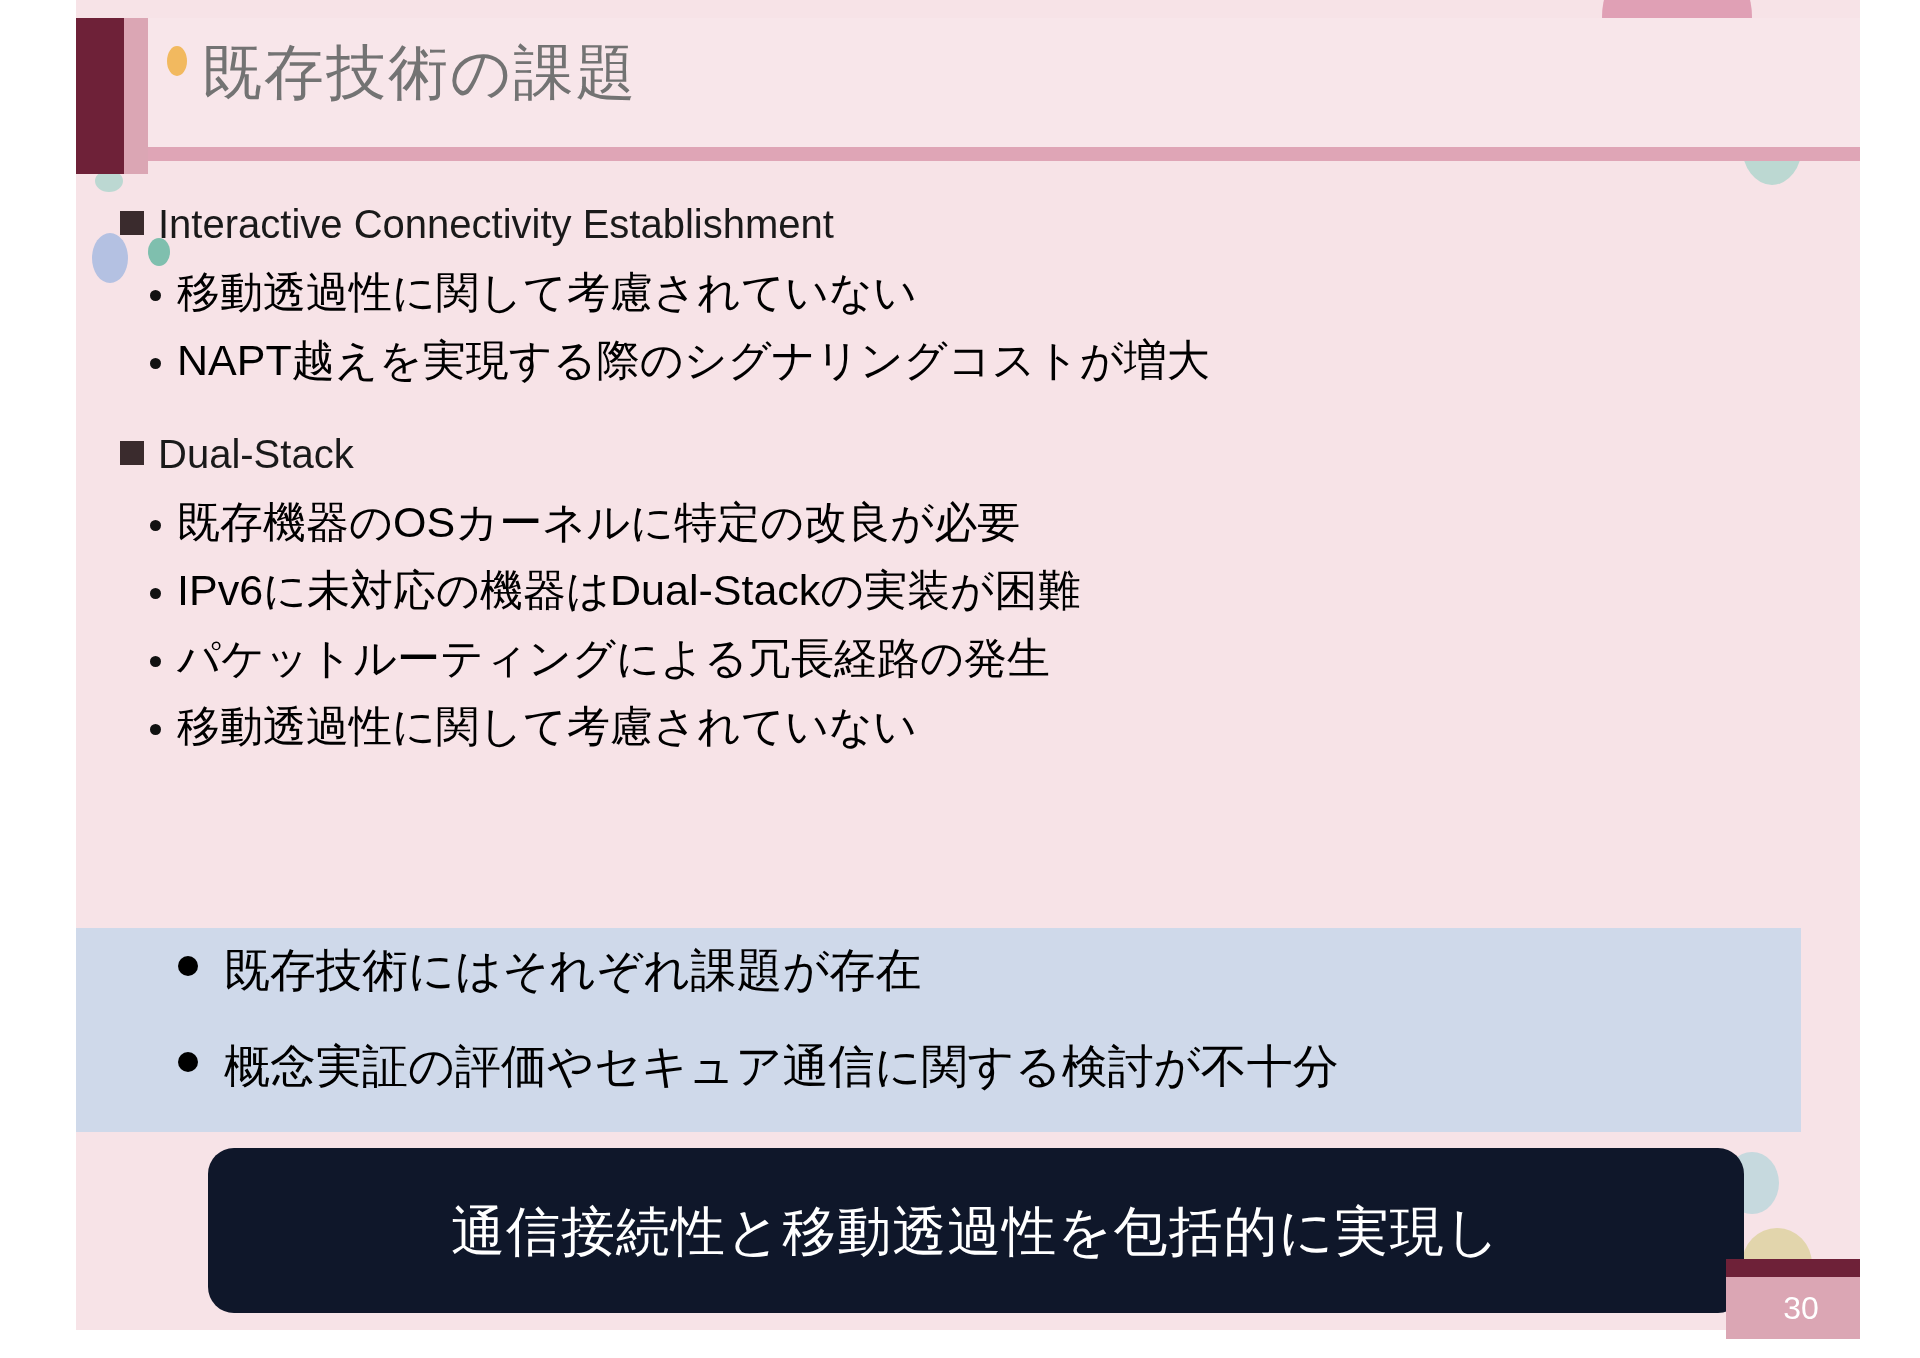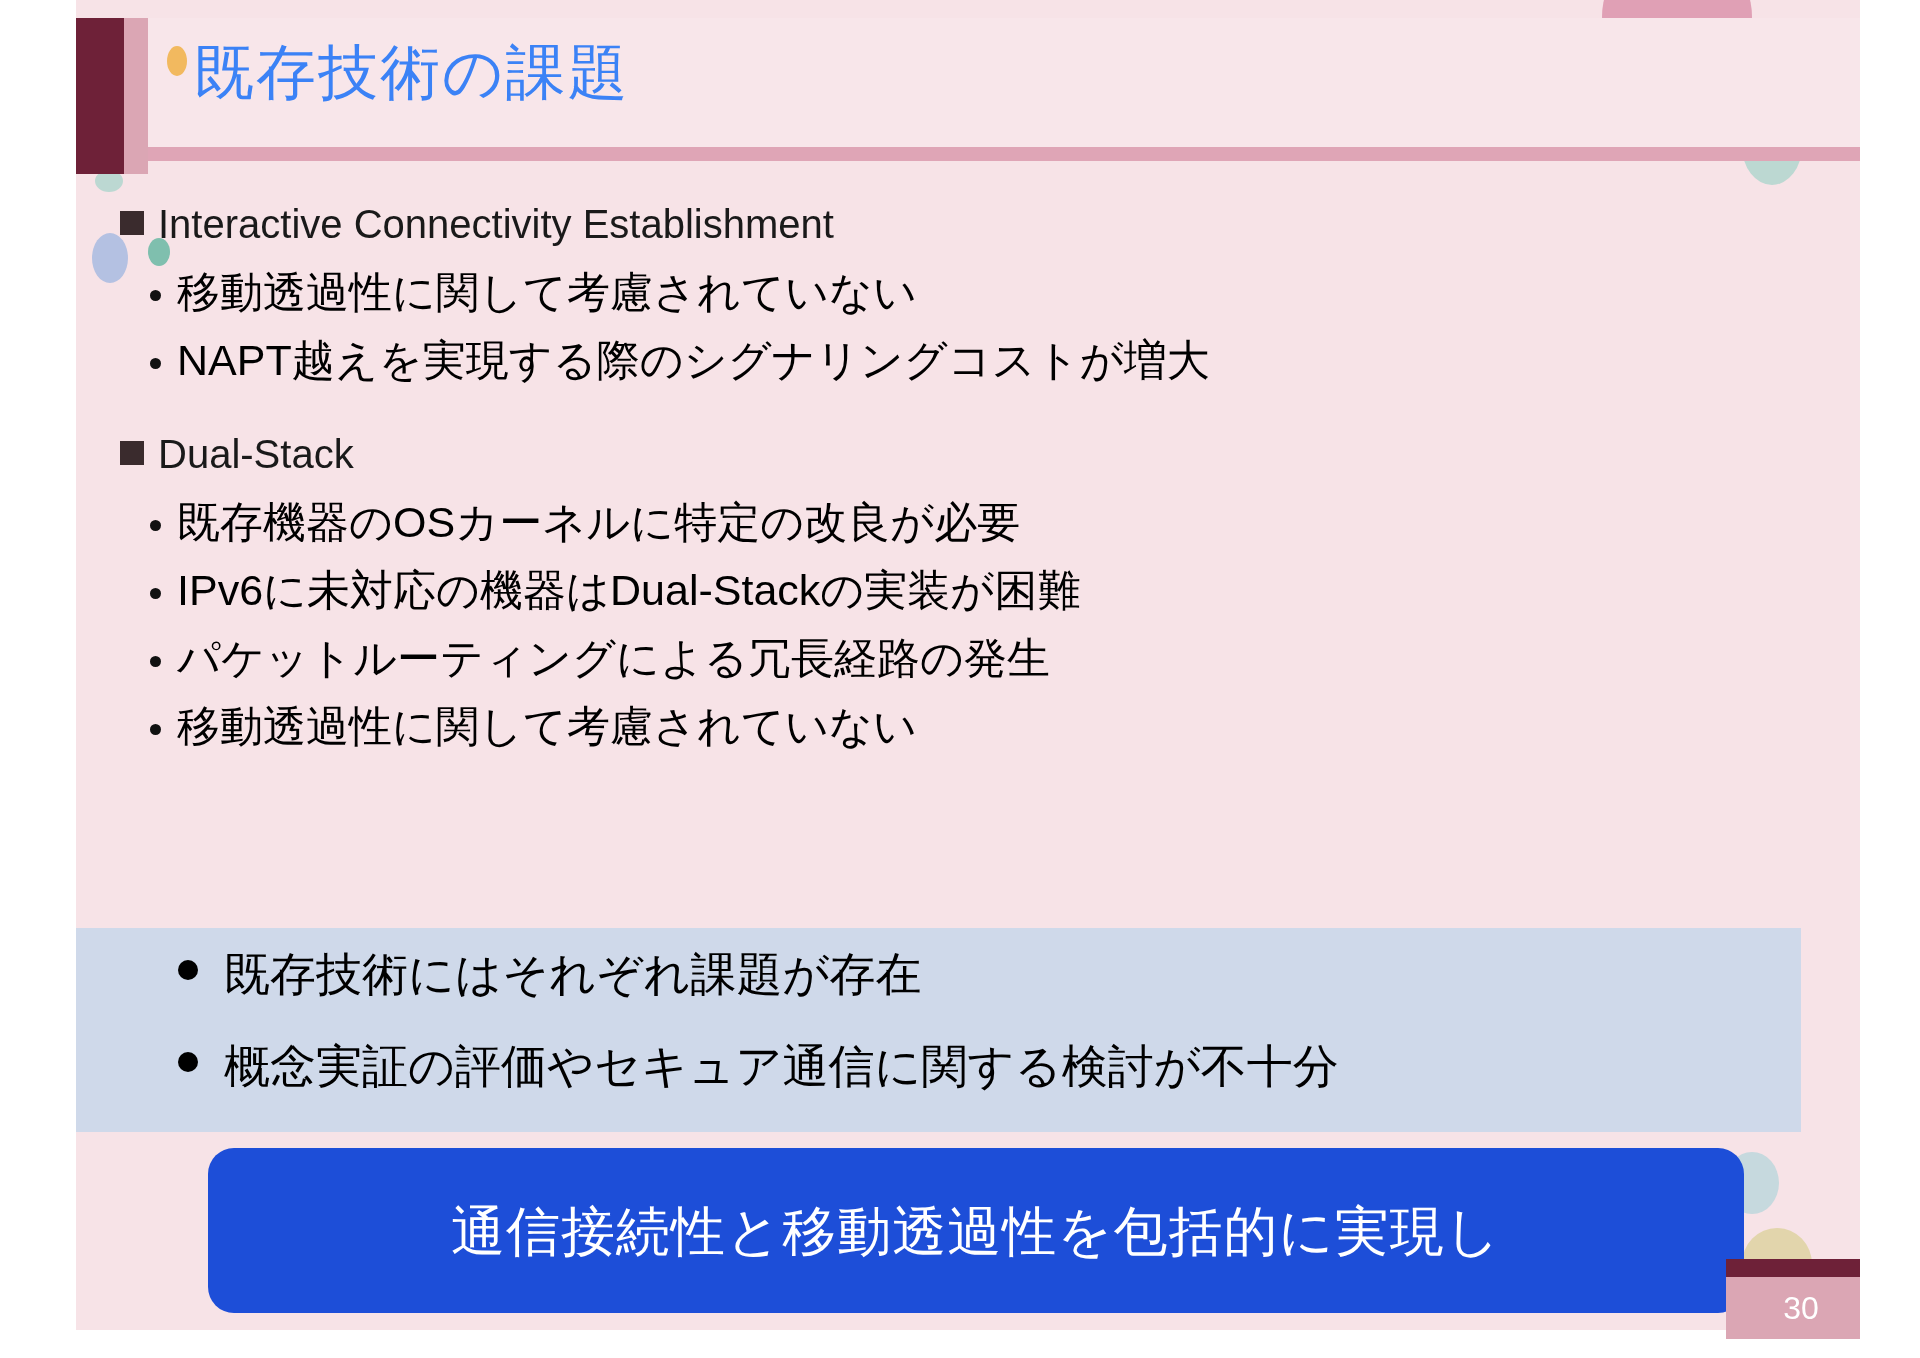--- a/index.html
+++ b/index.html
@@ -76,25 +76,25 @@
   .title-rule {
     position: absolute;
     left: 148px;
     top: 147px;
     width: 1712px;
     height: 14px;
     background: #dfa5b6;
   }
   .title-text {
     position: absolute;
-    left: 194px;
+    left: 202px;
     top: 36px;
     font-size: 60px;
     line-height: 74px;
-    color: #3b82f6;
+    color: #737373;
     letter-spacing: 2px;
     white-space: nowrap;
   }
 
   
   .body-list {
     position: absolute;
     left: 120px;
     top: 172px;
     width: 1680px;
@@ -149,21 +149,21 @@
     height: 204px;
     background: #cfd9ea;
   }
   .summary-row {
     display: flex;
     align-items: baseline;
     white-space: nowrap;
     margin-left: 102px;
     height: 92px;
   }
-  .summary-row:first-child { padding-top: 18px; }
+  .summary-row:first-child { padding-top: 18px; font-family: Liberation Mono, monospace; }
   .sum-dot {
     display: inline-block;
     width: 20px;
     height: 20px;
     border-radius: 50%;
     background: #000000;
     margin-right: 26px;
     position: relative;
     top: -10px;
     flex: 0 0 auto;
@@ -174,21 +174,21 @@
     line-height: 56px;
   }
 
   
   .callout {
     position: absolute;
     left: 208px;
     top: 1148px;
     width: 1536px;
     height: 165px;
-    background: #1d4ed8;
+    background: #0f172a;
     border-radius: 26px;
     display: flex;
     flex-direction: column;
     align-items: center;
     justify-content: center;
   }
   .callout-line {
     color: #ffffff;
     font-size: 54px;
     line-height: 86px;

